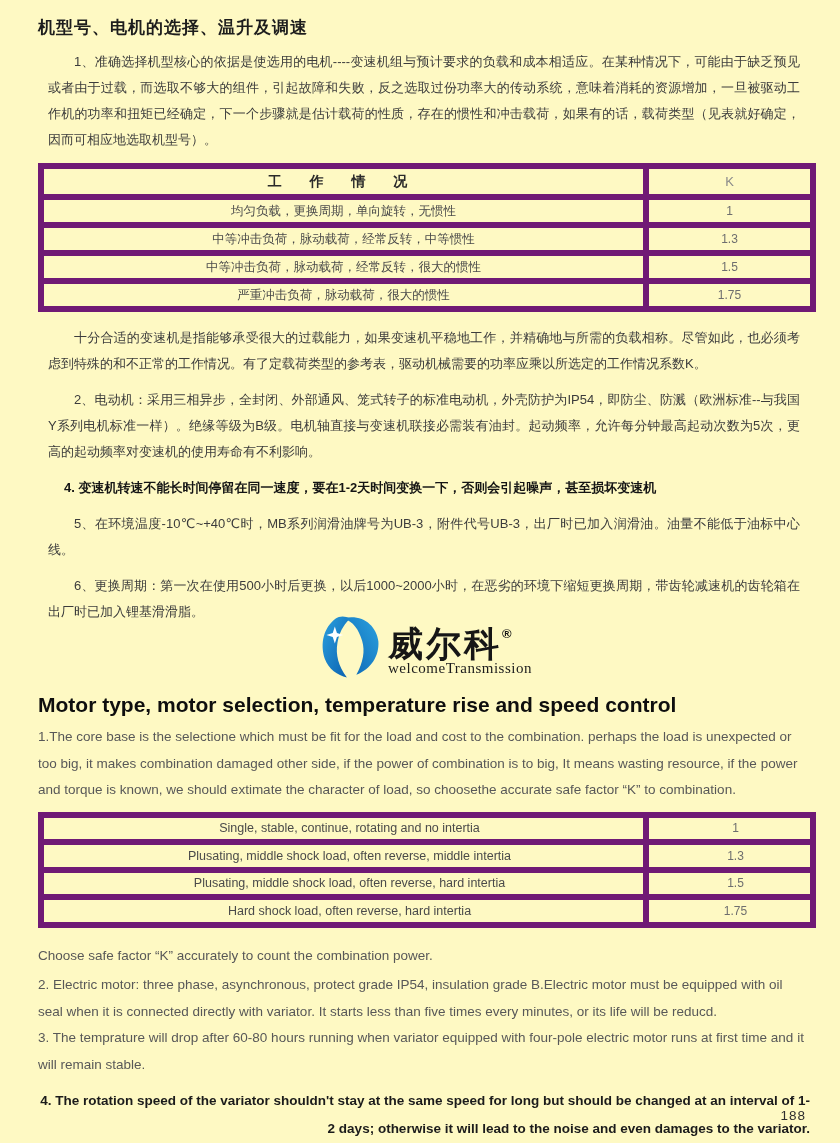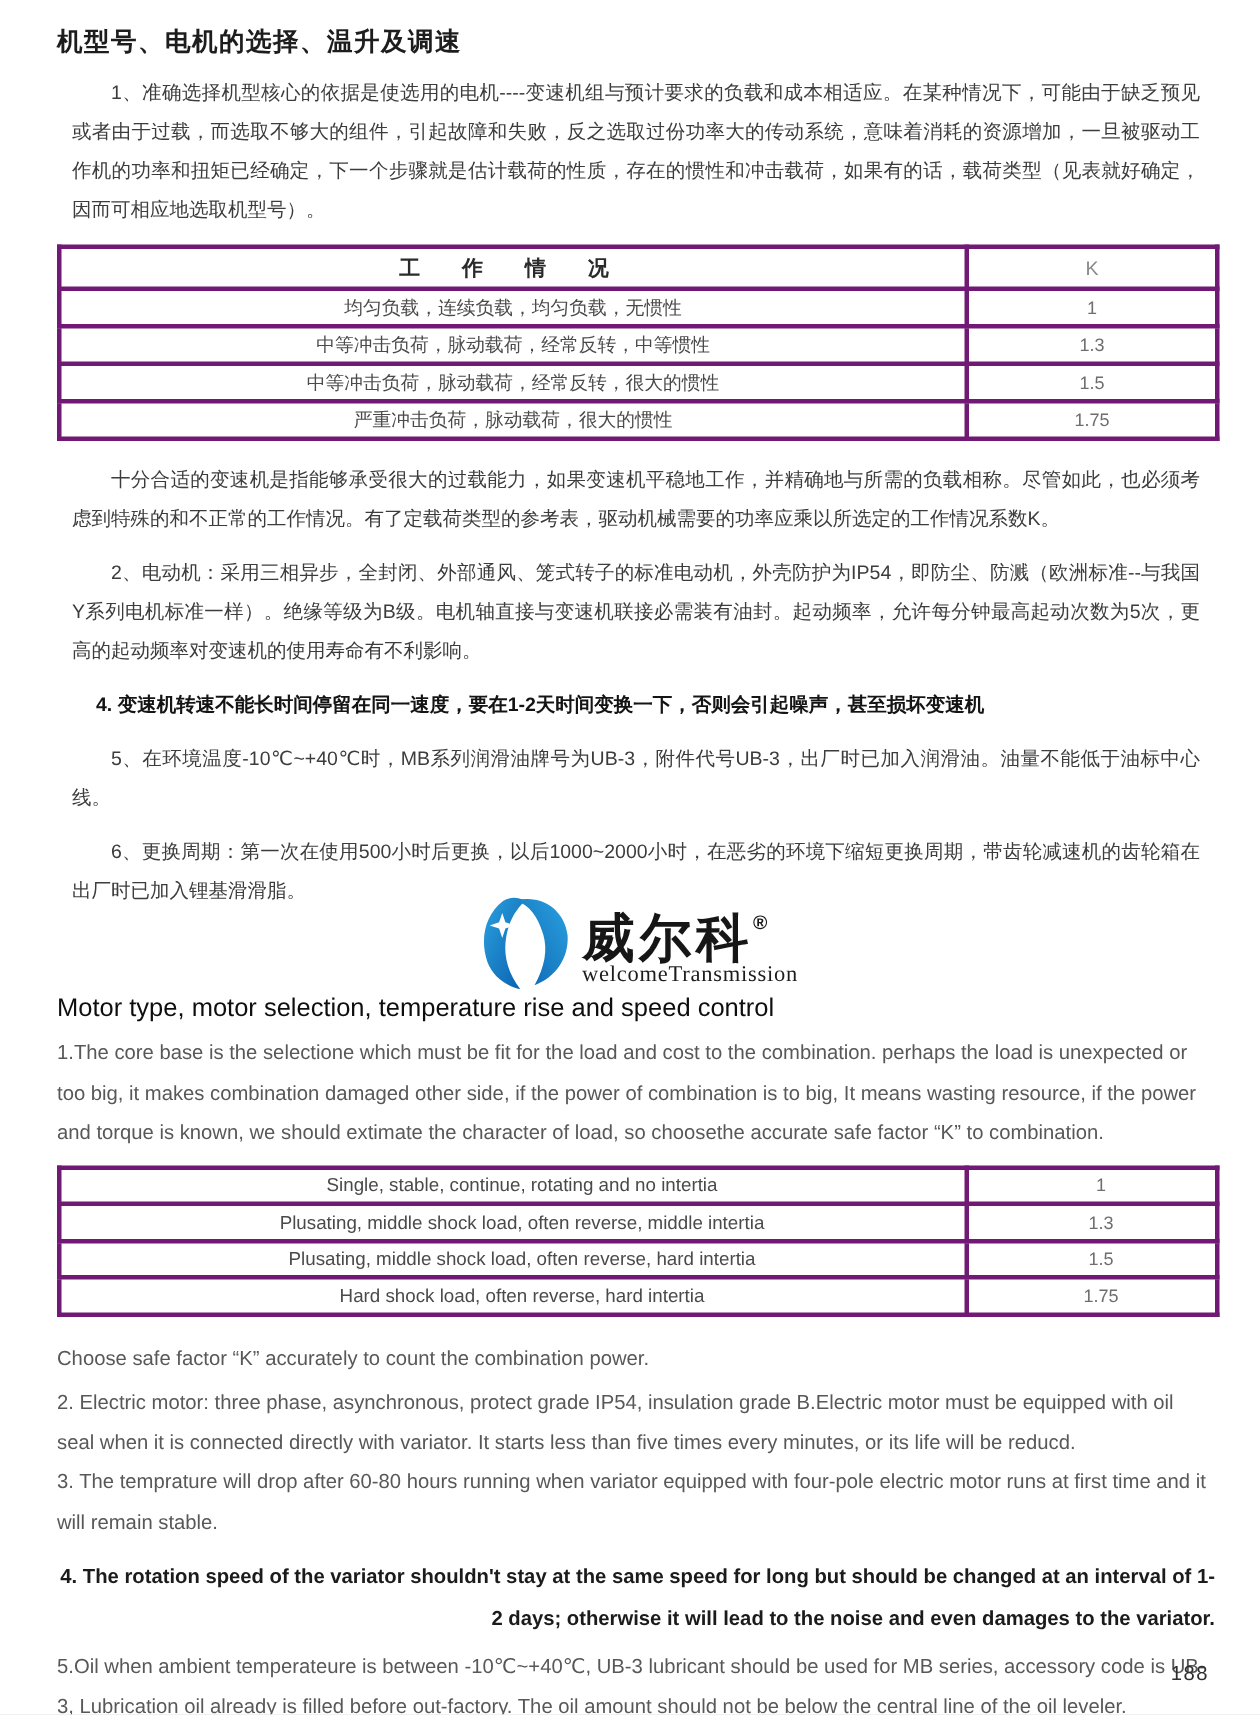--- a/index.html
+++ b/index.html
@@ -1,17 +1,17 @@
 <!DOCTYPE html>
 <html><head>
 <meta charset="utf-8">
 <style>
   html, body { margin: 0; padding: 0; background: #e8e8e8; }
   .page {
-    width: 840px; height: 1143px; background: #ffffff;
+    width: 840px; height: 1143px; background: #fef9c3;
     position: relative; box-sizing: border-box;
     padding: 16px 30px 0 38px;
     font-family: "Liberation Sans", "DejaVu Sans", sans-serif;
     overflow: hidden;
   }
   .cn-title {
     font-size: 17px; font-weight: bold; color: #1d1d1d;
     margin: 0 0 10px 0; letter-spacing: 1px;
   }
   .cn-p {
@@ -20,21 +20,21 @@
   }
   .cn-p.bold { font-weight: bold; color: #141414; margin: 8px 0 6px 0; }
   .cn-p.item5 { margin-bottom: 2px; }
   .k-table {
     width: 100%; border-collapse: collapse; table-layout: fixed;
     margin: 9px 0 13px 0;
   }
   .k-table col.cond { width: 605px; }
   .k-table col.kcol { width: 167px; }
   .k-table th, .k-table td {
-    border: 3px solid #701a75; text-align: center; padding: 0;
+    border: 6px solid #701a75; text-align: center; padding: 0;
   }
   .k-table th { height: 25px; font-size: 14px; color: #2a2a2a; }
   .k-table td { height: 22px; font-size: 12.5px; color: #4a4a4a; }
   .k-table th.k-head { font-weight: normal; color: #8a8a8a; font-size: 13px; }
   .k-table td.k-val { color: #6e6e6e; font-size: 12px; }
   .cn-table th.cond-head { letter-spacing: 12px; }
   .en-table th.cond-head { letter-spacing: 0.5px; font-size: 14.5px; }
   .en-table { margin: 8px 0 15px 0; }
   .en-table td { height: 21.5px; padding-left: 12px; }
   .logo-row {
@@ -46,22 +46,22 @@
   .logo-brand {
     font-size: 35px; font-weight: 900; color: #161616; line-height: 36px;
     letter-spacing: 3px; font-family: "Liberation Sans", sans-serif;
   }
   .logo-reg { font-size: 13px; vertical-align: 18px; font-weight: bold; letter-spacing: 0; }
   .logo-sub {
     font-family: "Liberation Serif", serif; font-size: 15px; color: #1c1c1c;
     margin-top: -2px; letter-spacing: 0.5px;
   }
   .en-title {
-    font-size: 17px; font-weight: normal; color: #0e0e0e;
-    margin: 2px 0 7px 0;
+    font-size: 21px; font-weight: bold; color: #0e0e0e;
+    margin: 15px 0 7px 0;
   }
   .en-p {
     font-size: 13.5px; color: #585858; line-height: 26.5px;
     margin: 0; text-align: left;
   }
   .en-p.bold { font-weight: bold; color: #1b1b1b; margin: 9px 0 5px 0; line-height: 28px; text-align: right; }
   .en-p.choose { margin-bottom: 3px; }
   .page-number {
     position: absolute; right: 34px; bottom: 20px;
     font-size: 13.5px; color: #2e2e2e; letter-spacing: 1px;
@@ -80,21 +80,21 @@
     <colgroup>
         <col class="cond">
         <col class="kcol">
       </colgroup>
     <tbody>
       <tr>
         <th class="cond-head">工 作 情 况</th>
         <th class="k-head">K</th>
       </tr>
       <tr>
-        <td>均匀负载，连续负载，均匀负载，无惯性</td>
+        <td>均匀负载，更换周期，单向旋转，无惯性</td>
         <td class="k-val">1</td>
       </tr>
       <tr>
         <td>中等冲击负荷，脉动载荷，经常反转，中等惯性</td>
         <td class="k-val">1.3</td>
       </tr>
       <tr>
         <td>中等冲击负荷，脉动载荷，经常反转，很大的惯性</td>
         <td class="k-val">1.5</td>
       </tr>

